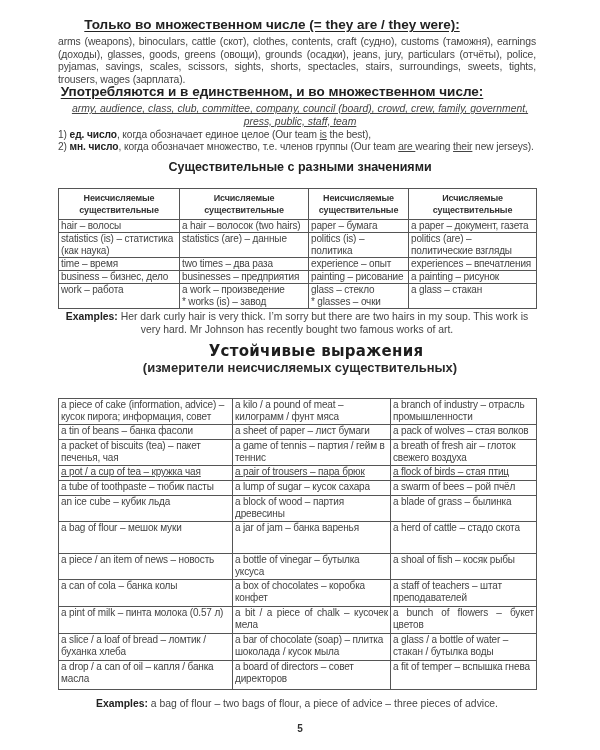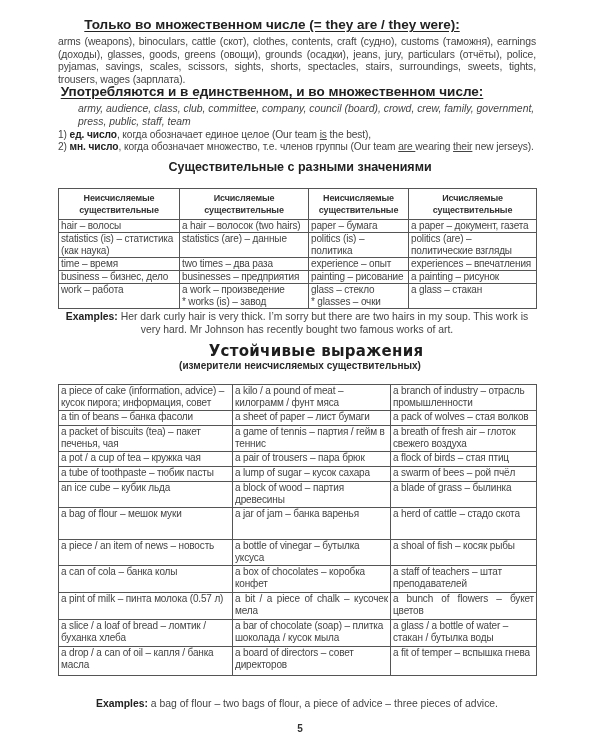--- a/index.html
+++ b/index.html
@@ -7,22 +7,22 @@
   body { font-family: "Liberation Sans", sans-serif; color: #3a3a3a; position: relative; }
   .page { position: absolute; left: 0; top: 0; width: 600px; height: 750px; }
 
   .h-underline { position: absolute; left: 0; width: 544px; text-align: center;
     font-weight: bold; font-size: 13.5px; color: #222; }
   .h-underline span { text-decoration: underline; text-underline-offset: 2px; }
 
   .para { position: absolute; left: 58px; width: 478px; font-size: 10.4px; line-height: 12.5px;
     color: #444; text-align: justify; letter-spacing: -0.1px; }
 
-  .italic-list { position: absolute; left: 78px; width: 460px; 
-    font-style: italic; font-size: 10.4px; line-height: 12.5px; color: #444; }
+  .italic-list { position: absolute; left: 70px; width: 460px; text-align: center;
+    font-style: italic; font-size: 10.4px; line-height: 12.5px; color: #444; text-decoration: underline; }
 
   .rule { position: absolute; left: 58px; width: 490px; font-size: 10.2px; line-height: 12.5px; color: #444; letter-spacing: -0.1px; }
   .rule b { color: #222; }
   .rule u { text-underline-offset: 1px; }
 
   .h-plain { position: absolute; left: 0; width: 600px; text-align: center; font-weight: bold;
     font-size: 12.5px; color: #222; }
 
   table.grid { position: absolute; border-collapse: collapse; table-layout: fixed;
     font-size: 10px; color: #444; }
@@ -32,21 +32,21 @@
     line-height: 12px; color: #333; padding: 3px 2px; }
   table.outer-thick { border: 1.5px solid #444; }
 
   .examples { position: absolute; left: 58px; width: 478px; text-align: center; font-size: 10.4px;
     line-height: 12.5px; color: #444; }
   .examples b { color: #222; }
 
   .big-title { position: absolute; left: 0; width: 600px; text-align: center; font-weight: bold;
     font-family: "DejaVu Sans", sans-serif; font-size: 15px; color: #1e1e1e; letter-spacing: 0.3px; }
   .sub-title { position: absolute; left: 0; width: 600px; text-align: center; font-weight: bold;
-    font-size: 10px; color: #2a2a2a; }
+    font-size: 13px; color: #2a2a2a; }
 
   .page-num { position: absolute; left: 0; width: 600px; text-align: center; font-weight: bold;
     font-size: 10px; color: #333; }
   .justify-spread { text-align: justify; text-align-last: justify; }
 </style>
 </head>
 <body>
 
 <div class="page">
 
@@ -122,21 +122,21 @@
     </tbody>
   </table>
 
   <div class="examples" style="top:311px;">
     <b>Examples:</b><span> Her dark curly hair is very thick. I’m sorry but there are two hairs in my soup. This work is very hard. Mr Johnson has recently bought two famous works of art.</span>
   </div>
 
   <div class="big-title" style="top:342px;margin-left:16px;">Устойчивые выражения</div>
   <div class="sub-title" style="top:360px;">(измерители неисчисляемых существительных)</div>
 
-  <table class="grid outer-thick" style="left:58px; top:384px; width:478px;">
+  <table class="grid outer-thick" style="left:58px; top:398px; width:478px;">
     <colgroup>
       <col style="width:174px">
         <col style="width:158px">
         <col style="width:146px">
     </colgroup>
     <tbody id="phrases-body">
       <tr style="height:26px;">
         <td>a piece of cake (information, advice) – кусок пирога; информация, совет</td>
         <td>a kilo / a pound of meat – килограмм / фунт мяса</td>
         <td>a branch of industry – отрасль промышленности</td>
@@ -144,21 +144,21 @@
       <tr style="height:15px;">
         <td>a tin of beans – банка фасоли</td>
         <td>a sheet of paper – лист бумаги</td>
         <td>a pack of wolves – стая волков</td>
       </tr>
       <tr style="height:26px;">
         <td>a packet of biscuits (tea) – пакет печенья, чая</td>
         <td>a game of tennis – партия / гейм в теннис</td>
         <td>a breath of fresh air – глоток свежего воздуха</td>
       </tr>
-      <tr style="height:15px;">
+      <tr style="height:15px;text-decoration:underline;">
         <td>a pot / a cup of tea – кружка чая</td>
         <td>a pair of trousers – пара брюк</td>
         <td>a flock of birds – стая птиц</td>
       </tr>
       <tr style="height:15px;">
         <td>a tube of toothpaste – тюбик пасты</td>
         <td>a lump of sugar – кусок сахара</td>
         <td>a swarm of bees – рой пчёл</td>
       </tr>
       <tr style="height:26px;">

